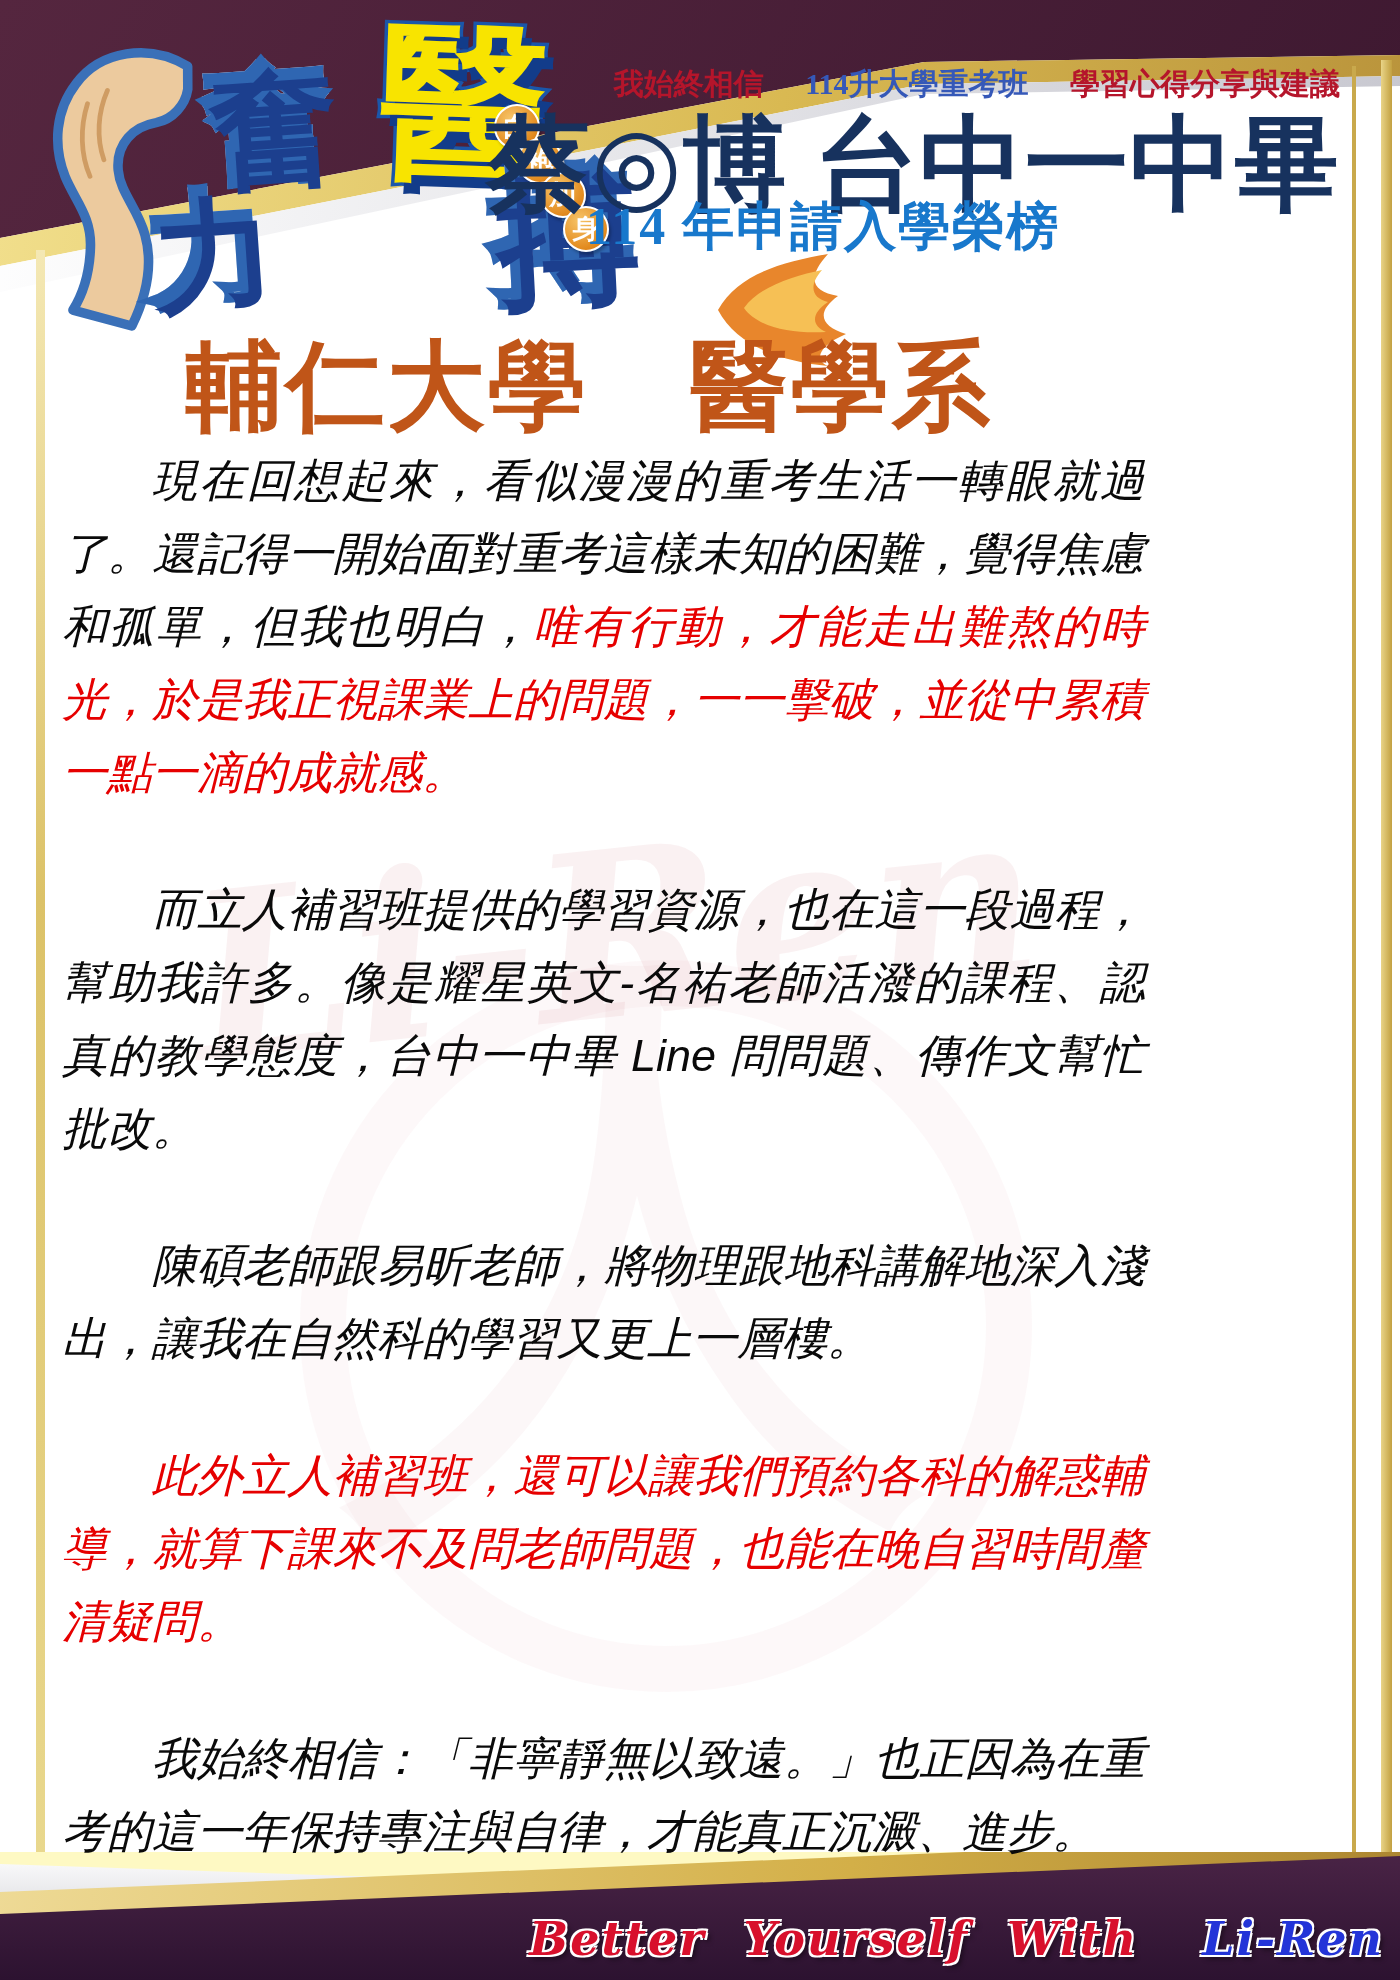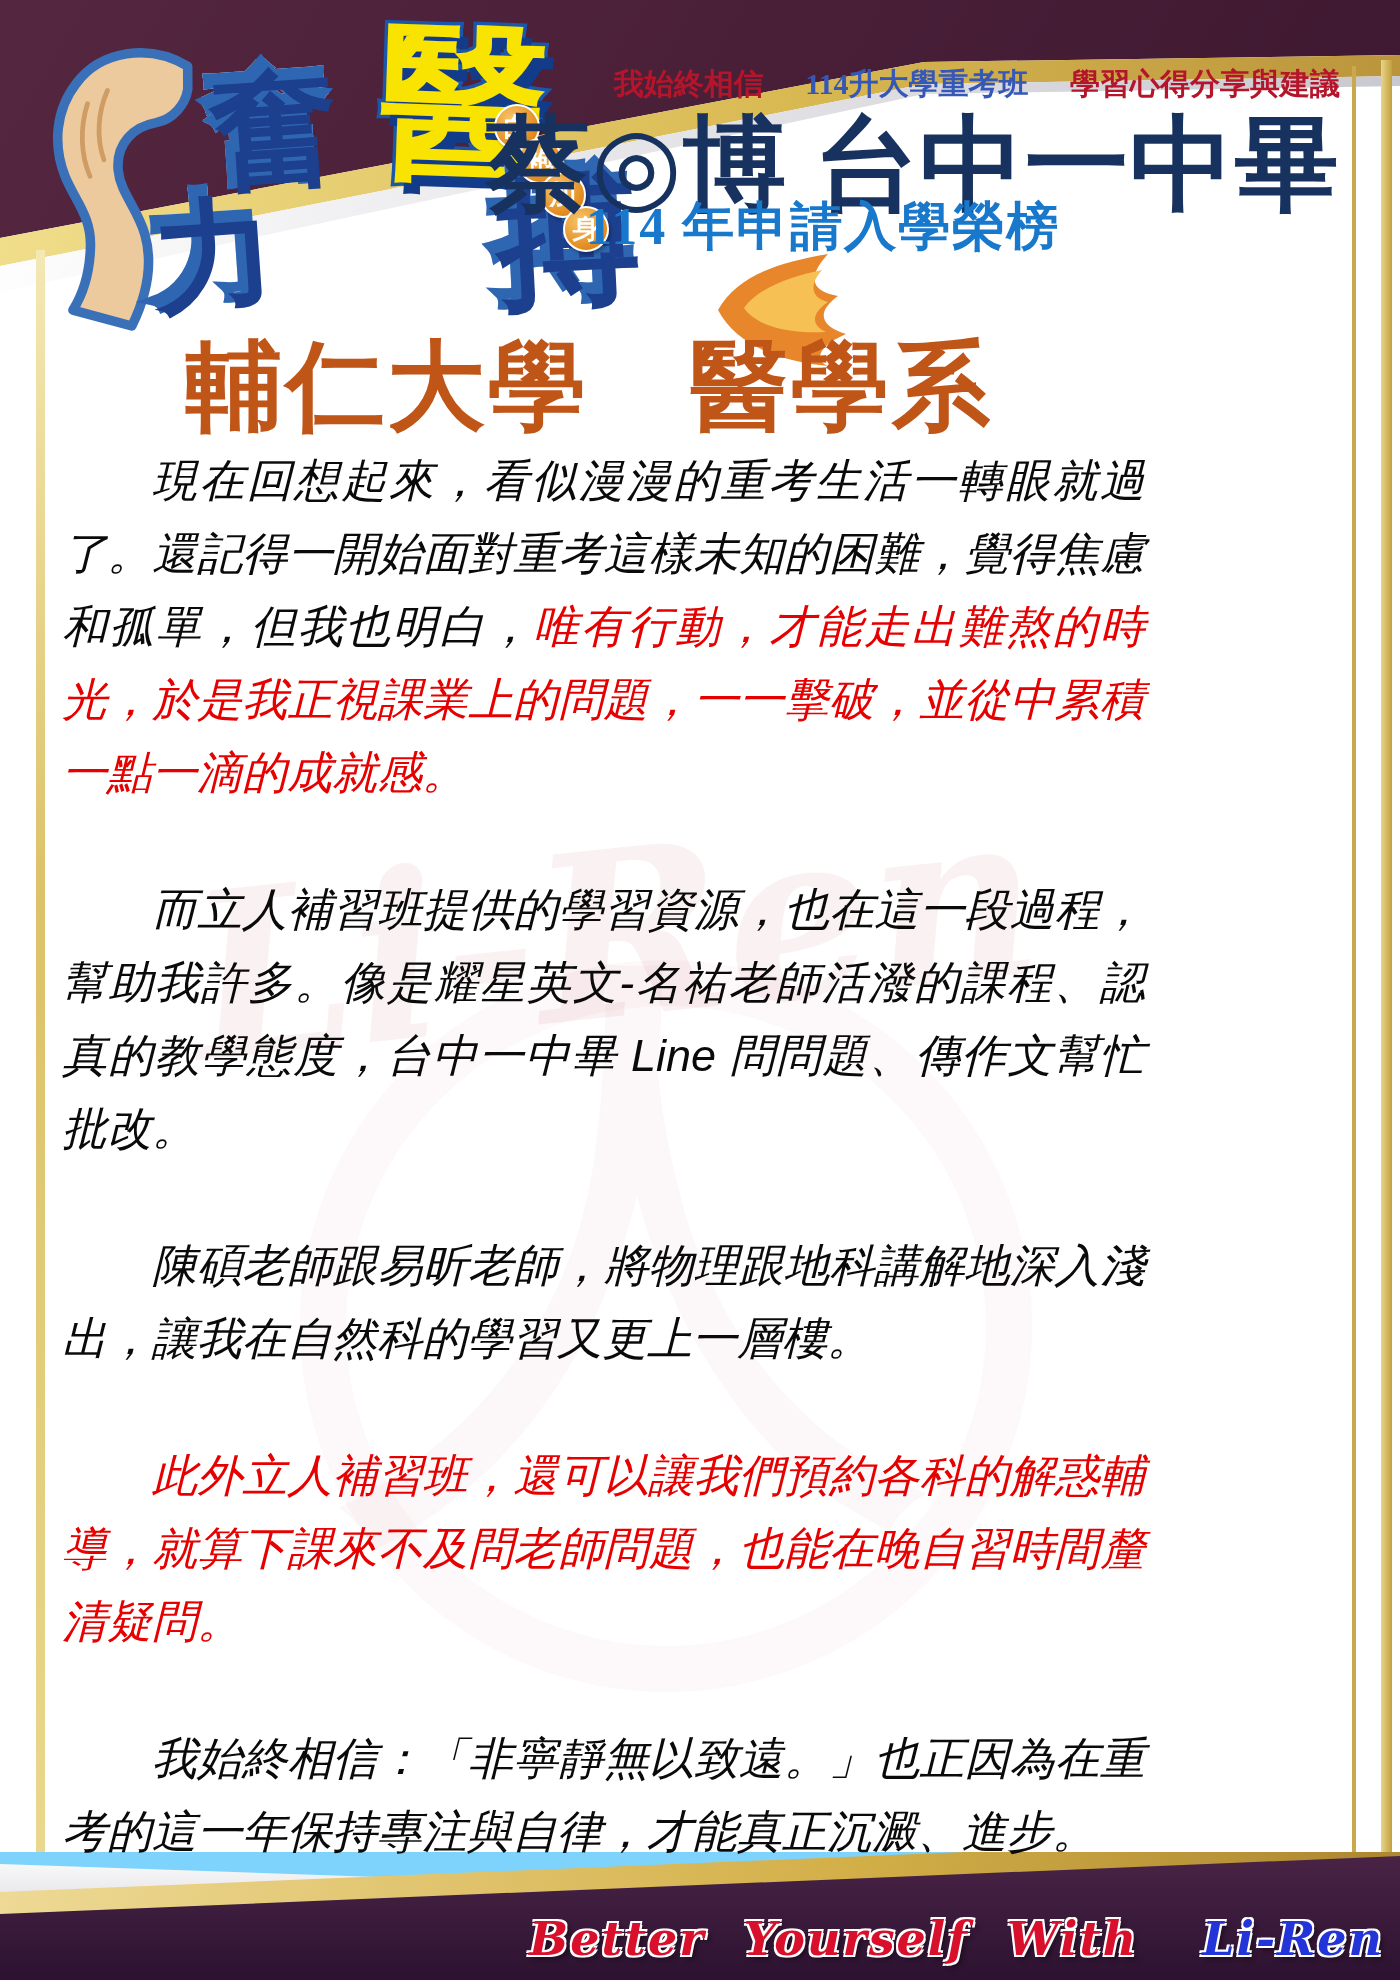--- a/index.html
+++ b/index.html
@@ -58,21 +58,21 @@
 
   
   .article{top:444px;left:50px;width:1095px;z-index:5;}
   .para{margin:0 0 64px 12px;font-size:45px;line-height:73px;text-align:justify;
         text-indent:2em;color:#0a0a0a;font-family:"Liberation Sans","DejaVu Sans",sans-serif;font-style:italic;}
   .para:last-child{margin-bottom:0;}
   .seg-red{color:#e60000;}
   .seg-black{color:#0a0a0a;}
 
   
-  .footer{bottom:0;left:0;width:1400px;height:128px;background:#7dd3fc;}
+  .footer{bottom:0;left:0;width:1400px;height:128px;background:#fef9c3;}
   .footer-silver{position:absolute;top:0;left:0;width:100%;height:100%;
                  background:linear-gradient(180deg,#ffffff,#b9b9c2);
                  clip-path:polygon(0 12px,640px 34px,0 72px);}
   .footer-gold{position:absolute;top:0;left:0;width:100%;height:100%;
                background:linear-gradient(100deg,#eeda96,#d3af48 60%,#ab8530);
                clip-path:polygon(0 40px,1400px -18px,1400px 10px,0 70px);}
   .footer-purple{position:absolute;top:0;left:0;width:100%;height:100%;
                  background:linear-gradient(180deg,#4a2446,#2c1230);
                  clip-path:polygon(0 62px,1400px 4px,1400px 128px,0 128px);}
   .footer-slogan{position:absolute;right:16px;bottom:14px;white-space:nowrap;

